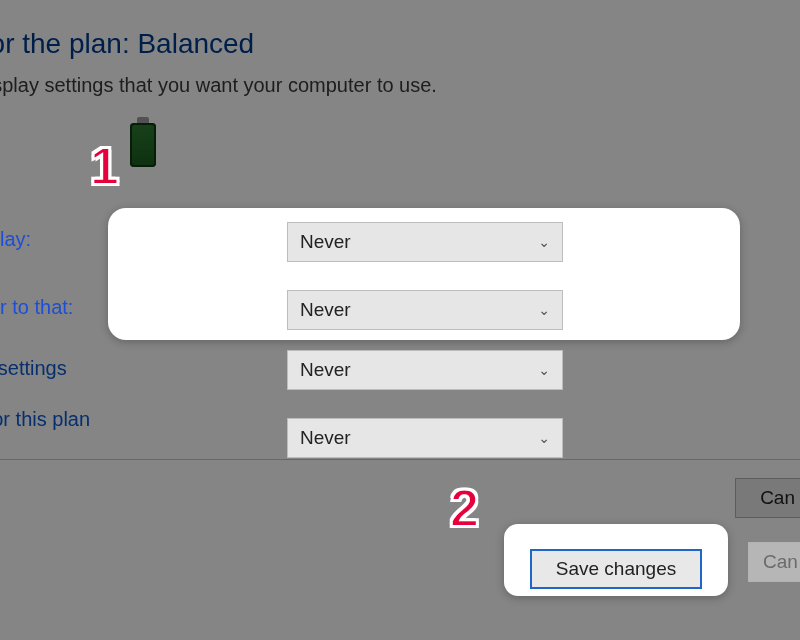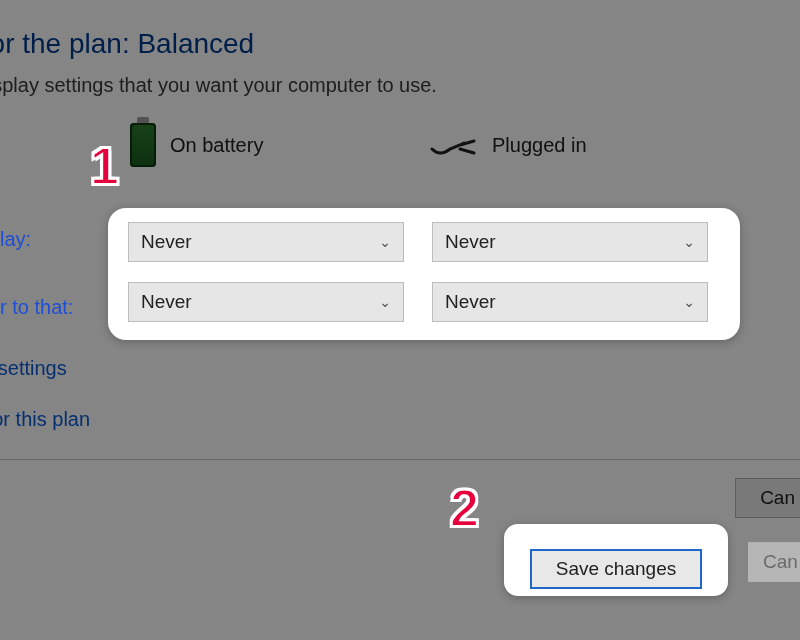--- a/index.html
+++ b/index.html
@@ -60,20 +60,21 @@
   }
   .plug-icon {
     width: 48px; height: 20px; position: relative;
   }
   .plug-icon svg { width: 48px; height: 24px; }
   .row {
     display: flex;
     align-items: center;
     gap: 30px;
     margin-bottom: 24px;
+    flex-direction: column;
   }
   .row:last-child { margin-bottom: 0; }
   .combo {
     width: 276px;
     height: 40px;
     background: #e6e6e6;
     border: 1px solid #bdbdbd;
     display: flex;
     align-items: center;
     justify-content: space-between;
@@ -171,29 +172,20 @@
 <body>
 
 <div class="page">
 
   <div class="title">s for the plan: Balanced</div>
   <div class="subtitle">d display settings that you want your computer to use.</div>
 
   <div class="cols-header">
     <div class="col-head battery">
       <span class="battery-icon"></span>
-      <span>On battery</span>
-    </div>
-    <div class="col-head plugged">
-      <span class="plug-icon">
-        <svg viewBox="0 0 48 24">
-            <path d="M2 14 Q 10 22 20 14 L 30 10 L 34 8 M30 10 L44 6 M30 14 L44 18" stroke="#222" stroke-width="3" fill="none" stroke-linecap="round"></path>
-          </svg>
-      </span>
-      <span>Plugged in</span>
     </div>
   </div>
 
   <div class="links" style="margin-top:190px">
     <div class="link">wer settings</div>
     <div class="link">gs for this plan</div>
   </div>
 
   <hr class="sep">
 

